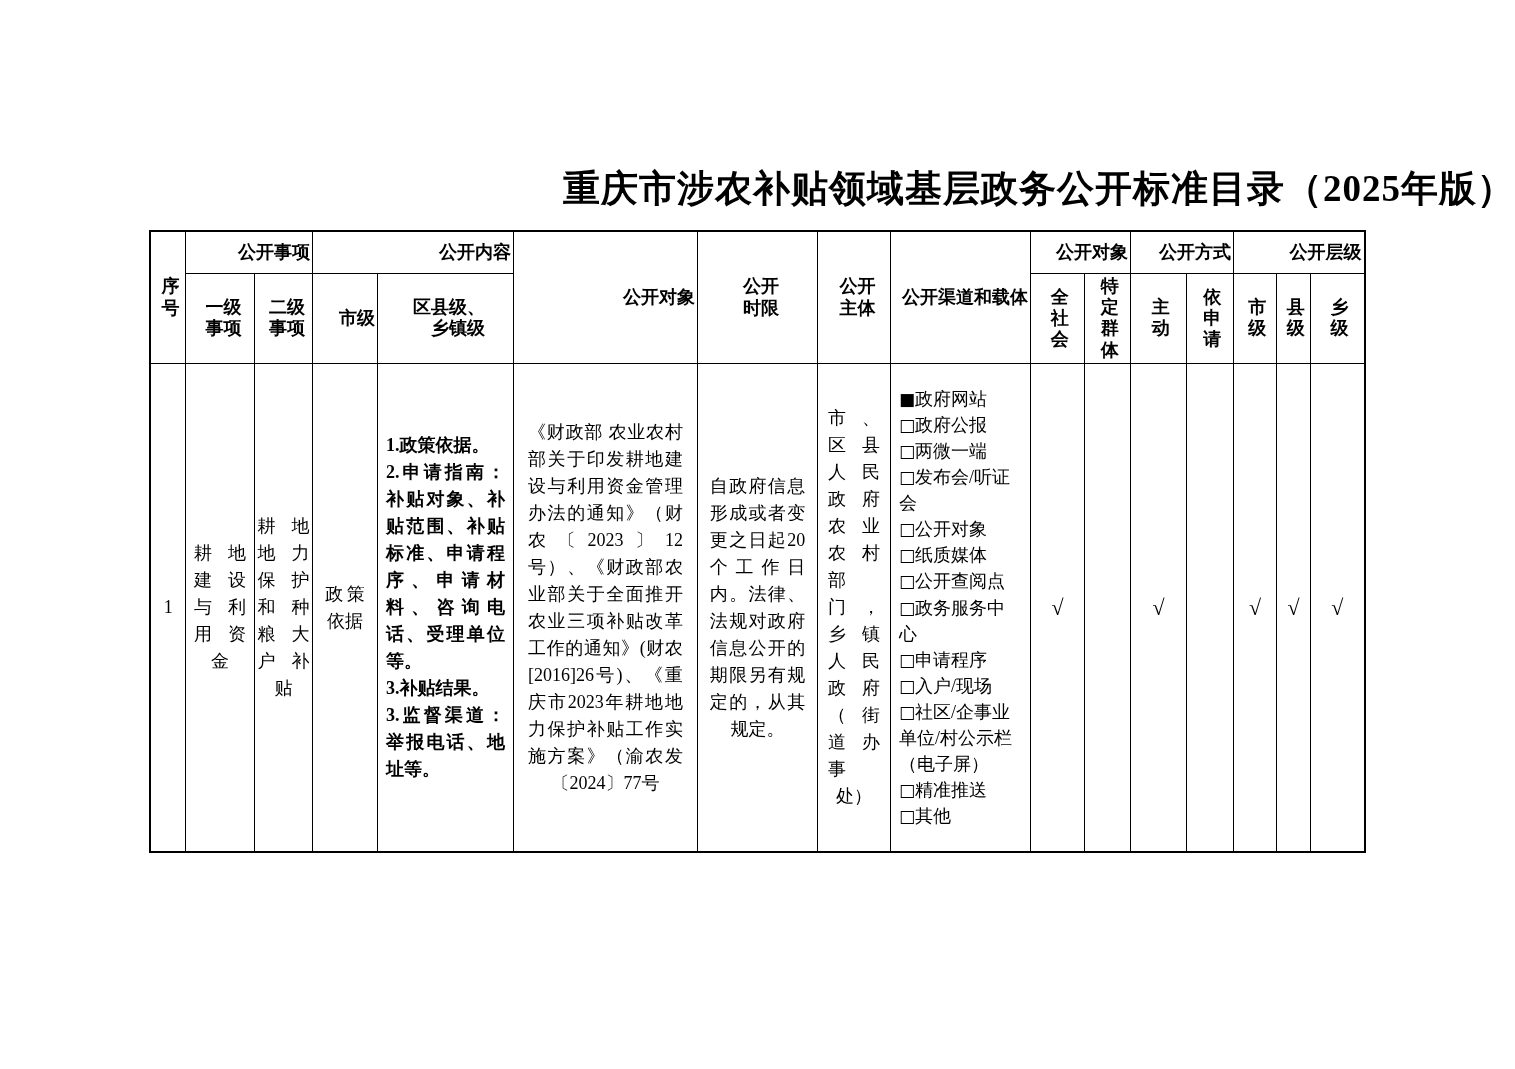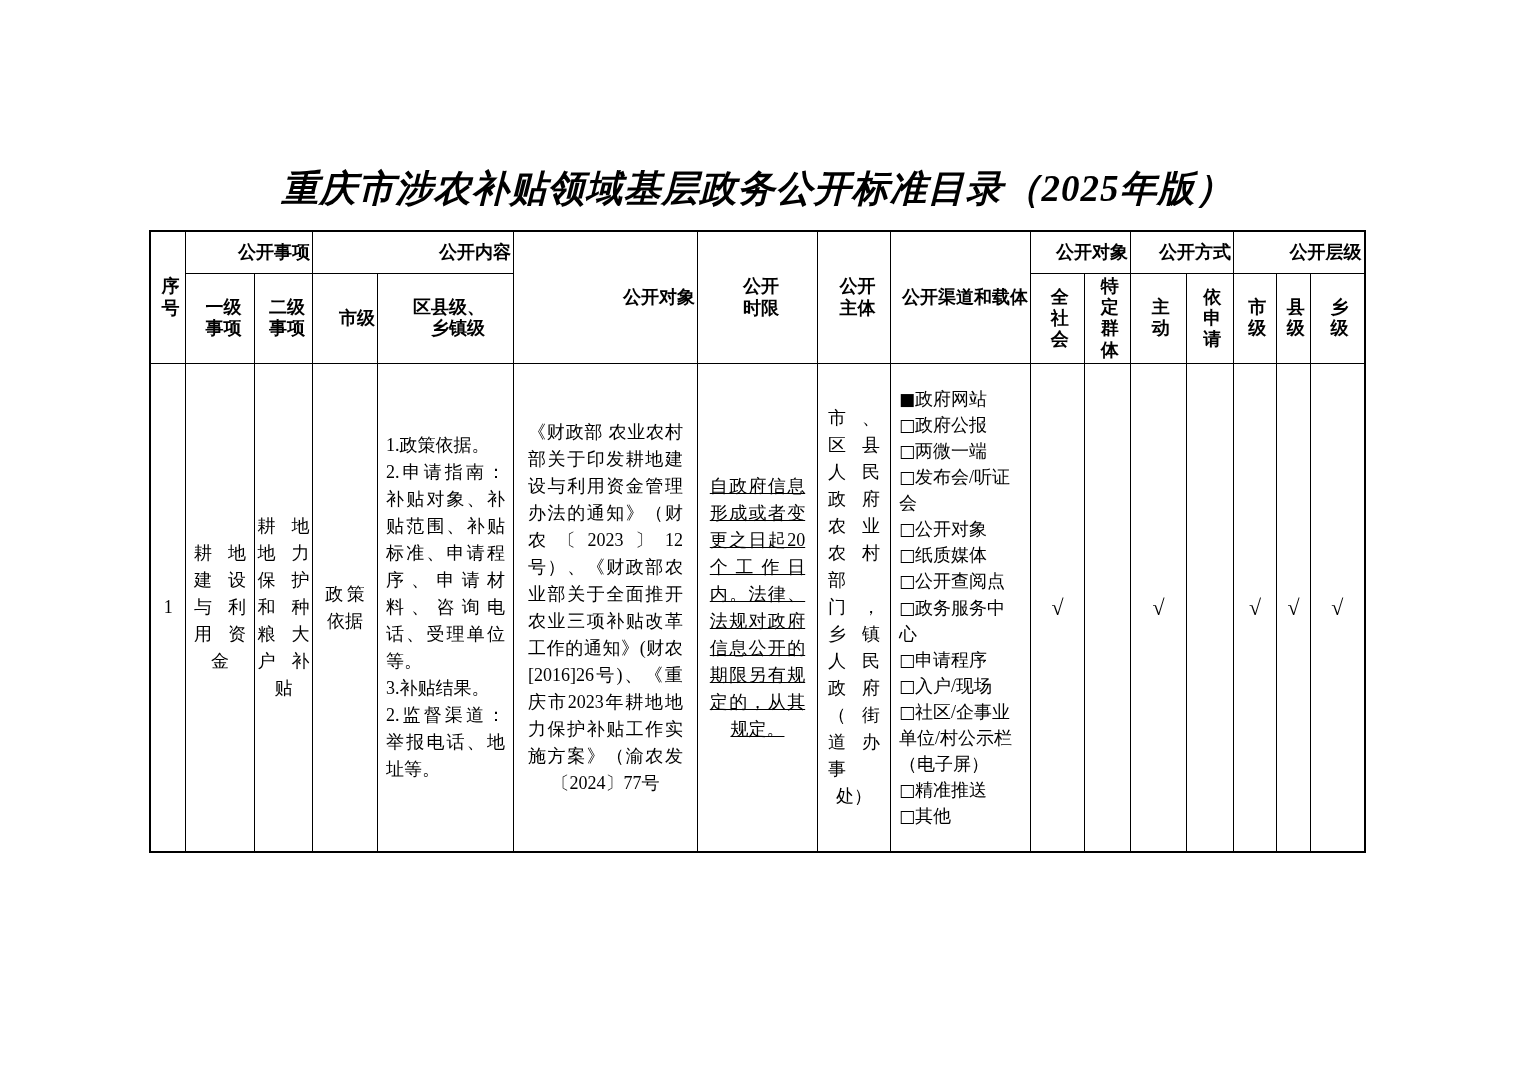--- a/index.html
+++ b/index.html
@@ -6,28 +6,27 @@
   html, body {
     width: 1515px; height: 1069px;
     background: #ffffff;
     overflow: hidden;
     font-family: "Liberation Serif", serif;
     color: #000000;
   }
   .page-title {
     margin-top: 167px;
     margin-bottom: 19px;
-    text-align: center;
+    text-align: right;
     font-family: "Liberation Serif", serif;
     font-weight: bold;
     font-size: 37px;
     line-height: 1.2;
     letter-spacing: 1px;
     color: #000000;
-    font-style: italic;
   }
   table.doc-table {
     width: 1214px;
     margin: 0 auto;
     border-collapse: collapse;
     table-layout: fixed;
     border: 2px solid #000000;
   }
   .doc-table th, .doc-table td {
     border: 1px solid #000000;
@@ -55,24 +54,24 @@
 
   
   .iw1 { width: 1.25em; margin: 0 auto; }
   .iw2 { width: 2.4em;  margin: 0 auto; }
   .iw4 { width: 4.4em;  margin: 0 auto; }
   .th-left { text-align: left; padding: 2px 12px 2px 8px; }
 
   .j { text-align: justify; text-align-last: center; text-justify: inter-character; }
   .j2  { width: 2.9em; margin: 0 auto; }
   .j22 { width: 2.2em; margin: 0 auto; }
-  .j5  { width: 5.3em; margin: 0 auto; text-decoration: underline; }
+  .j5  { width: 5.3em; margin: 0 auto; }
   .j8  { width: 8.6em; margin: 0 auto; }
 
-  td.cell-county { text-align: left; padding: 12px 8px; }
+  td.cell-county { text-align: left; padding: 12px 8px; font-weight: bold; }
   .county-item { text-align: justify; text-justify: inter-character; line-height: 1.5; }
 
   td.cell-channels { text-align: left; padding: 0 8px; }
   .ch-item { text-align: left; line-height: 1.45; }
   .chk { font-family: "DejaVu Sans", sans-serif; font-size: 17px; }
 
   td.cell-check { font-size: 22px; }
 </style>
 </head>
 <body>
@@ -160,21 +159,21 @@
         <td>
           <div class="j j2">耕地地力保护和种粮大户补贴</div>
         </td>
         <td>
           <div class="j j22">政策依据</div>
         </td>
         <td class="cell-county">
           <div class="county-item">1.政策依据。</div>
           <div class="county-item">2.申请指南：补贴对象、补贴范围、补贴标准、申请程序、申请材料、咨询电话、受理单位等。</div>
           <div class="county-item">3.补贴结果。</div>
-          <div class="county-item">2.监督渠道：举报电话、地址等。</div>
+          <div class="county-item">3.监督渠道：举报电话、地址等。</div>
         </td>
         <td>
           <div class="j j8">《财政部 农业农村部关于印发耕地建设与利用资金管理办法的通知》（财农〔2023〕12号）、《财政部农业部关于全面推开农业三项补贴改革工作的通知》(财农[2016]26号)、《重庆市2023年耕地地力保护补贴工作实施方案》（渝农发〔2024〕77号</div>
         </td>
         <td>
           <div class="j j5">自政府信息形成或者变更之日起20个工作日内。法律、法规对政府信息公开的期限另有规定的，从其规定。</div>
         </td>
         <td>
           <div class="j j2">市、区县人民政府农业农村部门，乡镇人民政府（街道办事处）</div>
         </td>

